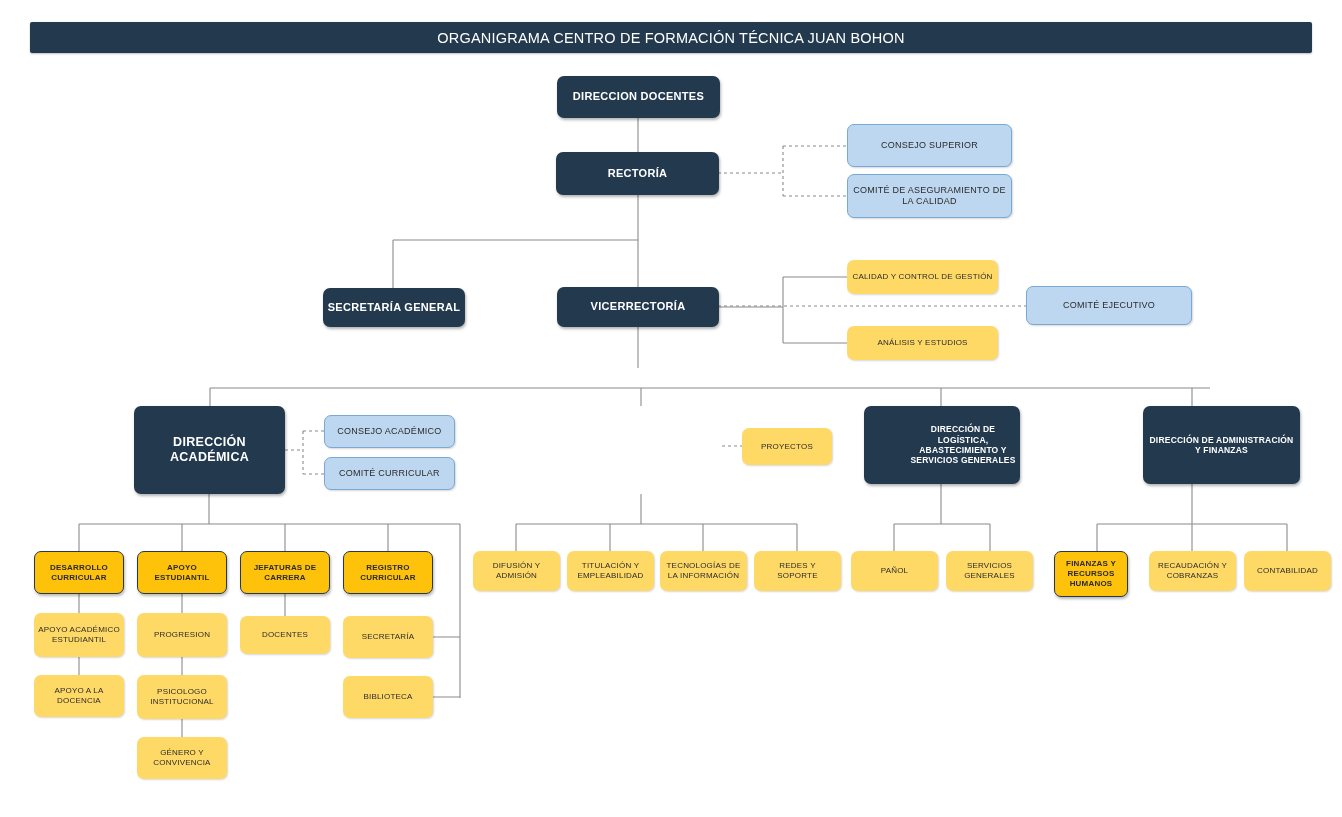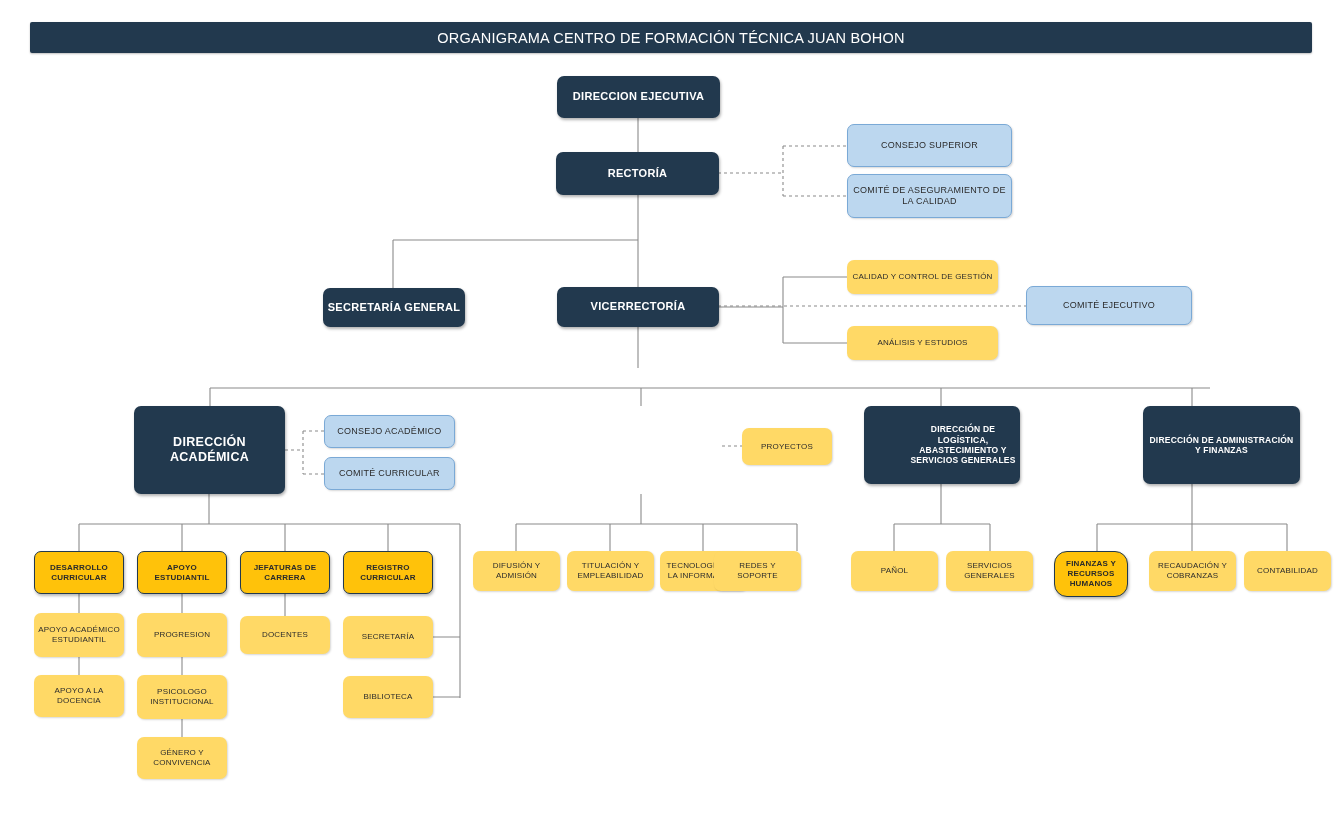--- a/index.html
+++ b/index.html
@@ -183,21 +183,21 @@
 
       <path d="M722,446 L742,446"></path>
     </g>
   </svg>
 
   <div class="titlebar">
     <span class="title-text">ORGANIGRAMA CENTRO DE FORMACIÓN TÉCNICA JUAN BOHON</span>
   </div>
 
   <div class="node navy" style="left:557px; top:76px; width:163px; height:42px;">
-    <span class="lbl">DIRECCION EJECUTIVA</span>
+    <span class="lbl">DIRECCION DOCENTES</span>
   </div>
 
   <div class="node navy" style="left:556px; top:152px; width:163px; height:43px;">
     <span class="lbl">RECTORÍA</span>
   </div>
 
   <div class="node blue" style="left:847px; top:124px; width:165px; height:43px;">
     <span class="lbl">CONSEJO SUPERIOR</span>
   </div>
 
@@ -303,33 +303,33 @@
   </div>
 
   <div class="node yellow" style="left:567px; top:551px; width:87px; height:40px;">
     <span class="lbl">TITULACIÓN Y EMPLEABILIDAD</span>
   </div>
 
   <div class="node yellow" style="left:660px; top:551px; width:87px; height:40px;">
     <span class="lbl">TECNOLOGÍAS DE LA INFORMACIÓN</span>
   </div>
 
-  <div class="node yellow" style="left:714px; top:551px; width:87px; height:40px;">
+  <div class="node yellow" style="left:754px; top:551px; width:87px; height:40px;">
     <span class="lbl">REDES Y SOPORTE</span>
   </div>
 
   <div class="node yellow" style="left:851px; top:551px; width:87px; height:40px;">
     <span class="lbl">PAÑOL</span>
   </div>
 
   <div class="node yellow" style="left:946px; top:551px; width:87px; height:40px;">
     <span class="lbl">SERVICIOS GENERALES</span>
   </div>
 
-  <div class="node gold" style="left:1054px; top:551px; width:74px; height:46px;border-radius:13px;">
+  <div class="node gold" style="left:1054px; top:551px; width:74px; height:46px;">
     <span class="lbl">FINANZAS Y RECURSOS HUMANOS</span>
   </div>
 
   <div class="node yellow" style="left:1149px; top:551px; width:87px; height:40px;">
     <span class="lbl">RECAUDACIÓN Y COBRANZAS</span>
   </div>
 
   <div class="node yellow" style="left:1244px; top:551px; width:87px; height:40px;">
     <span class="lbl">CONTABILIDAD</span>
   </div>

